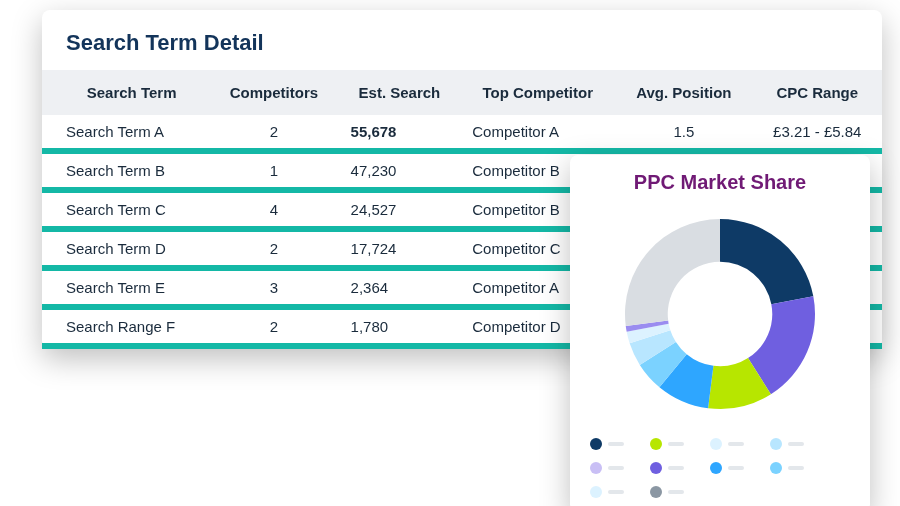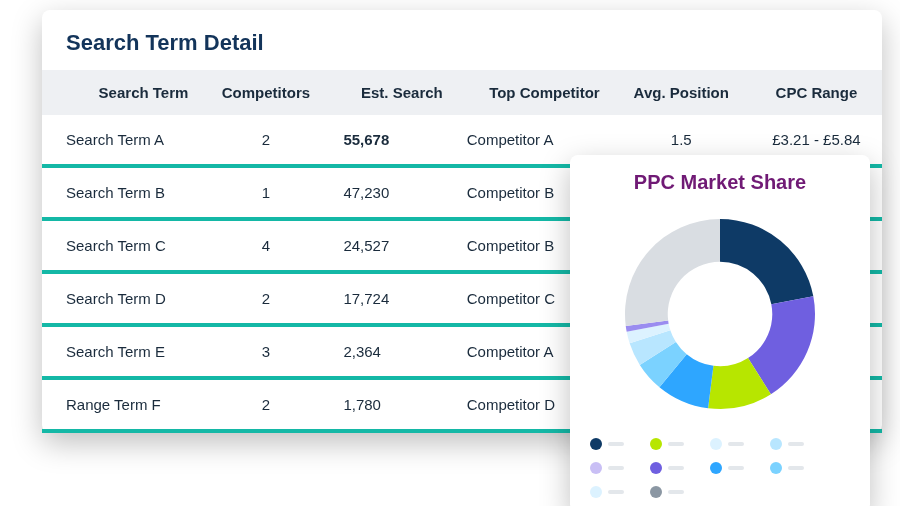--- a/index.html
+++ b/index.html
@@ -27,31 +27,31 @@
       color: #13345a;
       padding: 0 24px 14px 24px;
     }
     table {
       width: 100%;
       border-collapse: collapse;
       font-size: 15px;
     }
     thead tr { background: #eef0f3; }
     th {
-      text-align: right;
+      text-align: center;
       font-weight: 700;
       color: #1a2b3c;
       padding: 14px 12px;
       font-size: 15px;
     }
     th:first-child { padding-left: 24px; }
     td {
-      padding: 16px 12px;
+      padding: 8px 12px;
       color: #1a2b3c;
-      border-bottom: 4px solid #14b8a6;
+      border-bottom: 6px solid #14b8a6;
       font-size: 15px;
     }
     td:first-child { padding-left: 24px; }
     .bold { font-weight: 700; }
     thead th:nth-child(2), tbody td:nth-child(2),
     thead th:nth-child(5), tbody td:nth-child(5),
     thead th:nth-child(6), tbody td:nth-child(6) { text-align: center; }
 
     .chart-card {
       position: absolute;
@@ -145,21 +145,21 @@
         </tr>
         <tr>
           <td>Search Term E</td>
           <td>3</td>
           <td>2,364</td>
           <td>Competitor A</td>
           <td></td>
           <td></td>
         </tr>
         <tr>
-          <td>Range Term F</td>
+          <td>Search Range F</td>
           <td>2</td>
           <td>1,780</td>
           <td>Competitor D</td>
           <td></td>
           <td></td>
         </tr>
       </tbody>
   </table>
 </div>
 

